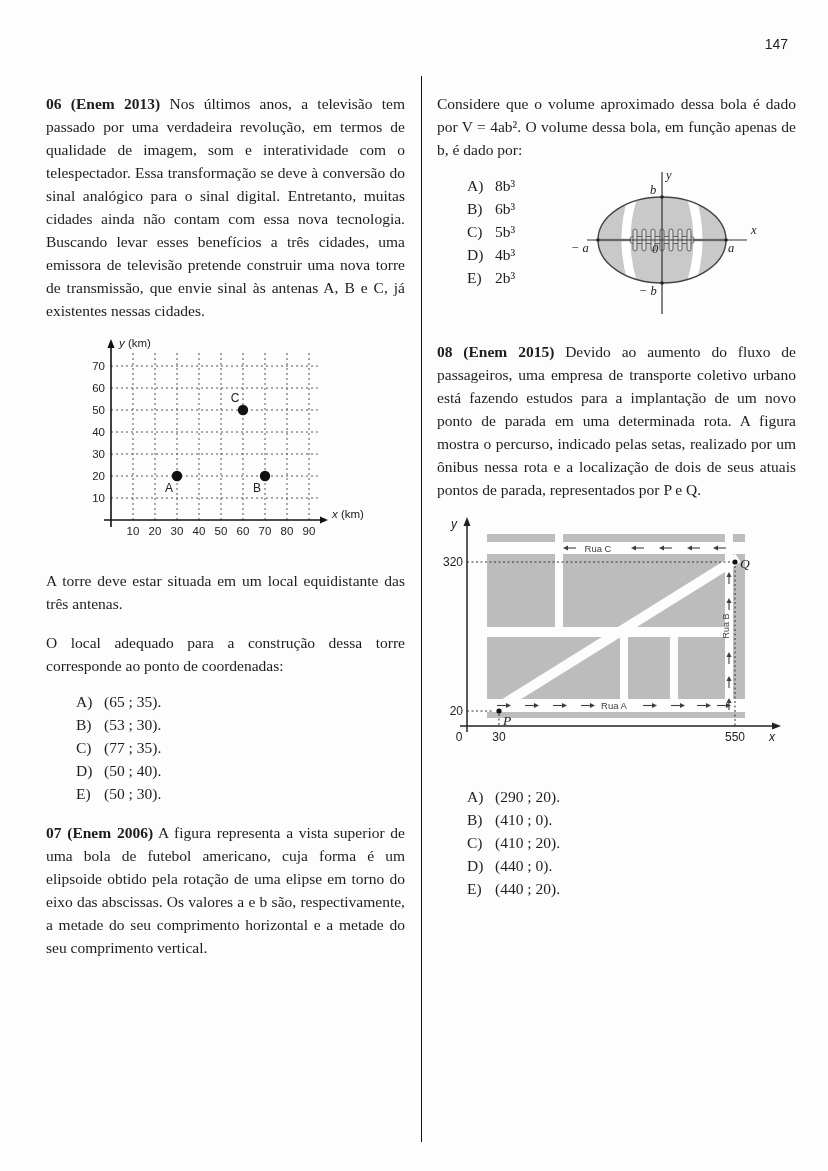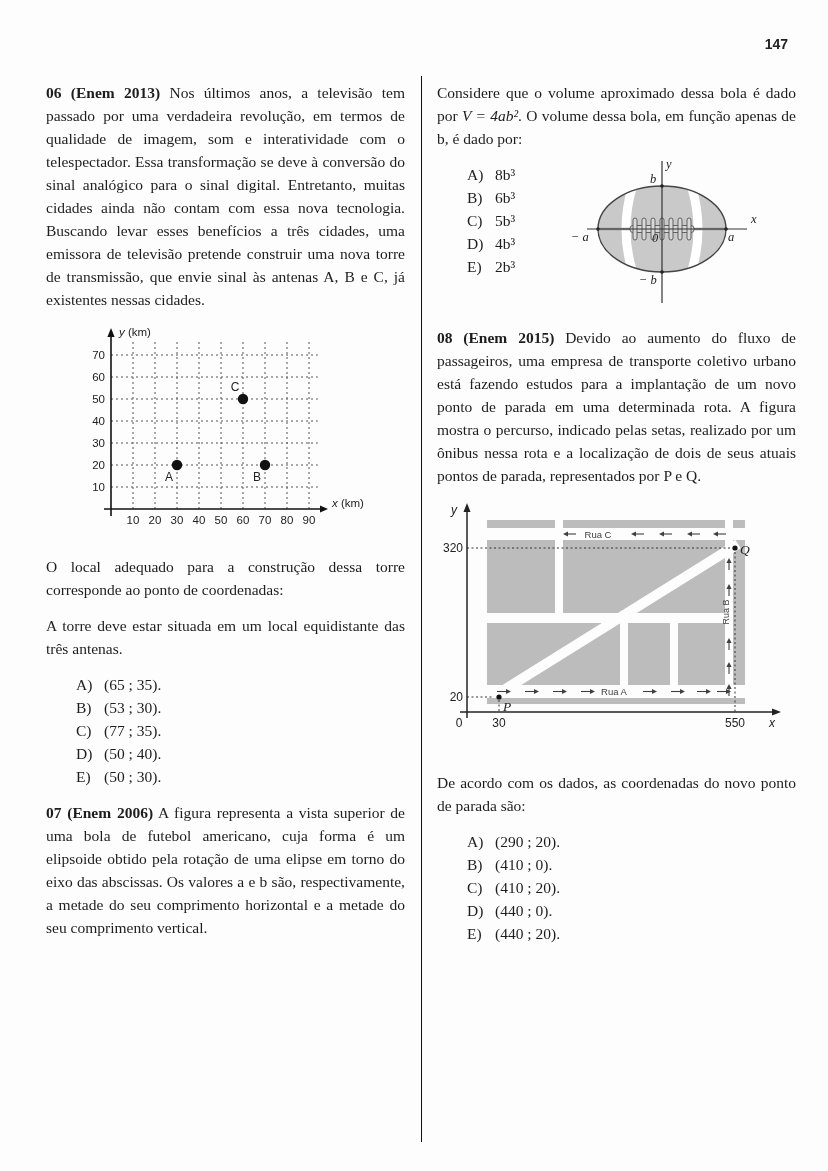--- a/index.html
+++ b/index.html
@@ -4,29 +4,29 @@
 <style>
   html,body{margin:0;padding:0;}
   body{
     width:828px;height:1171px;position:relative;overflow:hidden;
     background:#fdfdfd;color:#1d1d1d;
     font-family:"Liberation Serif", serif;
   }
   .page-number{
     position:absolute;top:36px;right:40px;
     font-family:"Liberation Sans", sans-serif;
-    font-weight:bold;font-size:14px;color:#222;
+    font-weight:normal;font-size:14px;color:#222;
   }
   .col{position:absolute;top:76px;width:359px;font-size:15.5px;line-height:23px;}
   .col-left{left:46px;}
   .col-right{left:437px;}
   .divider{position:absolute;left:421px;top:76px;width:1.4px;height:1066px;background:#111;}
-  .para{margin:5px 0 13px;text-align:justify;}
+  .para{margin:16px 0 13px;text-align:justify;}
   .qhead{font-weight:700;}
-  .formula{font-style:italic;}
+  .formula{}
   .opts{margin:0 0 13px;}
   .opt{display:flex;padding-left:30px;}
   .opt-label{width:28px;flex:none;}
   .fig{margin:2px 0 13px;}
   .fig-antennas{margin-left:8px;}
   .q07row{display:flex;align-items:flex-start;margin:0 0 13px;}
   .q07row .opts{width:130px;flex:none;margin:0;}
   .q07row .fig{margin:-6px 0 0 0;}
   svg text{user-select:none;}
 </style>
@@ -81,23 +81,23 @@
         <text x="65" y="12" fill="#222" font-size="11.5" font-family="&quot;Liberation Sans&quot;, sans-serif" text-anchor="start"><tspan font-style="italic">y</tspan><tspan> (km)</tspan></text>
         <text x="278" y="183" fill="#222" font-size="11.5" font-family="&quot;Liberation Sans&quot;, sans-serif" text-anchor="start"><tspan font-style="italic">x</tspan><tspan> (km)</tspan></text>
         <circle cx="123" cy="141" r="5.2" fill="#111"></circle>
         <text x="115" y="157" fill="#222" font-size="12" font-family="&quot;Liberation Sans&quot;, sans-serif" text-anchor="middle">A</text>
         <circle cx="211" cy="141" r="5.2" fill="#111"></circle>
         <text x="203" y="157" fill="#222" font-size="12" font-family="&quot;Liberation Sans&quot;, sans-serif" text-anchor="middle">B</text>
         <circle cx="189" cy="74.99999999999999" r="5.2" fill="#111"></circle>
         <text x="181" y="66.99999999999999" fill="#222" font-size="12" font-family="&quot;Liberation Sans&quot;, sans-serif" text-anchor="middle">C</text>
       </svg></div>
 
+  <p class="para">A torre deve estar situada em um local equidistante das três antenas.</p>
+
   <p class="para">O local adequado para a construção dessa torre corresponde ao ponto de coordenadas:</p>
-
-  <p class="para">A torre deve estar situada em um local equidistante das três antenas.</p>
 
   <div class="opts">
     <div class="opt">
         <span class="opt-label">A)</span>
         <span class="opt-text">(65 ; 35).</span>
       </div>
     <div class="opt">
         <span class="opt-label">B)</span>
         <span class="opt-text">(53 ; 30).</span>
       </div>
@@ -250,21 +250,20 @@
         <text x="26" y="52" fill="#222" font-size="12" font-family="&quot;Liberation Sans&quot;, sans-serif" text-anchor="end">320</text>
         <text x="26" y="201" fill="#222" font-size="12" font-family="&quot;Liberation Sans&quot;, sans-serif" text-anchor="end">20</text>
         <text x="22" y="227" fill="#222" font-size="12" font-family="&quot;Liberation Sans&quot;, sans-serif" text-anchor="middle">0</text>
         <text x="62" y="227" fill="#222" font-size="12" font-family="&quot;Liberation Sans&quot;, sans-serif" text-anchor="middle">30</text>
         <text x="298" y="227" fill="#222" font-size="12" font-family="&quot;Liberation Sans&quot;, sans-serif" text-anchor="middle">550</text>
         <text x="20" y="14" fill="#222" font-size="12" font-family="&quot;Liberation Sans&quot;, sans-serif" text-anchor="end" font-style="italic">y</text>
         <text x="332" y="227" fill="#222" font-size="12" font-family="&quot;Liberation Sans&quot;, sans-serif" font-style="italic">x</text>
       </svg></div>
 
 
-  <p class="para">De acordo com os dados, as coordenadas do novo ponto de parada são:</p>
 
   <div class="opts">
     <div class="opt">
         <span class="opt-label">A)</span>
         <span class="opt-text">(290 ; 20).</span>
       </div>
     <div class="opt">
         <span class="opt-label">B)</span>
         <span class="opt-text">(410 ; 0).</span>
       </div>

